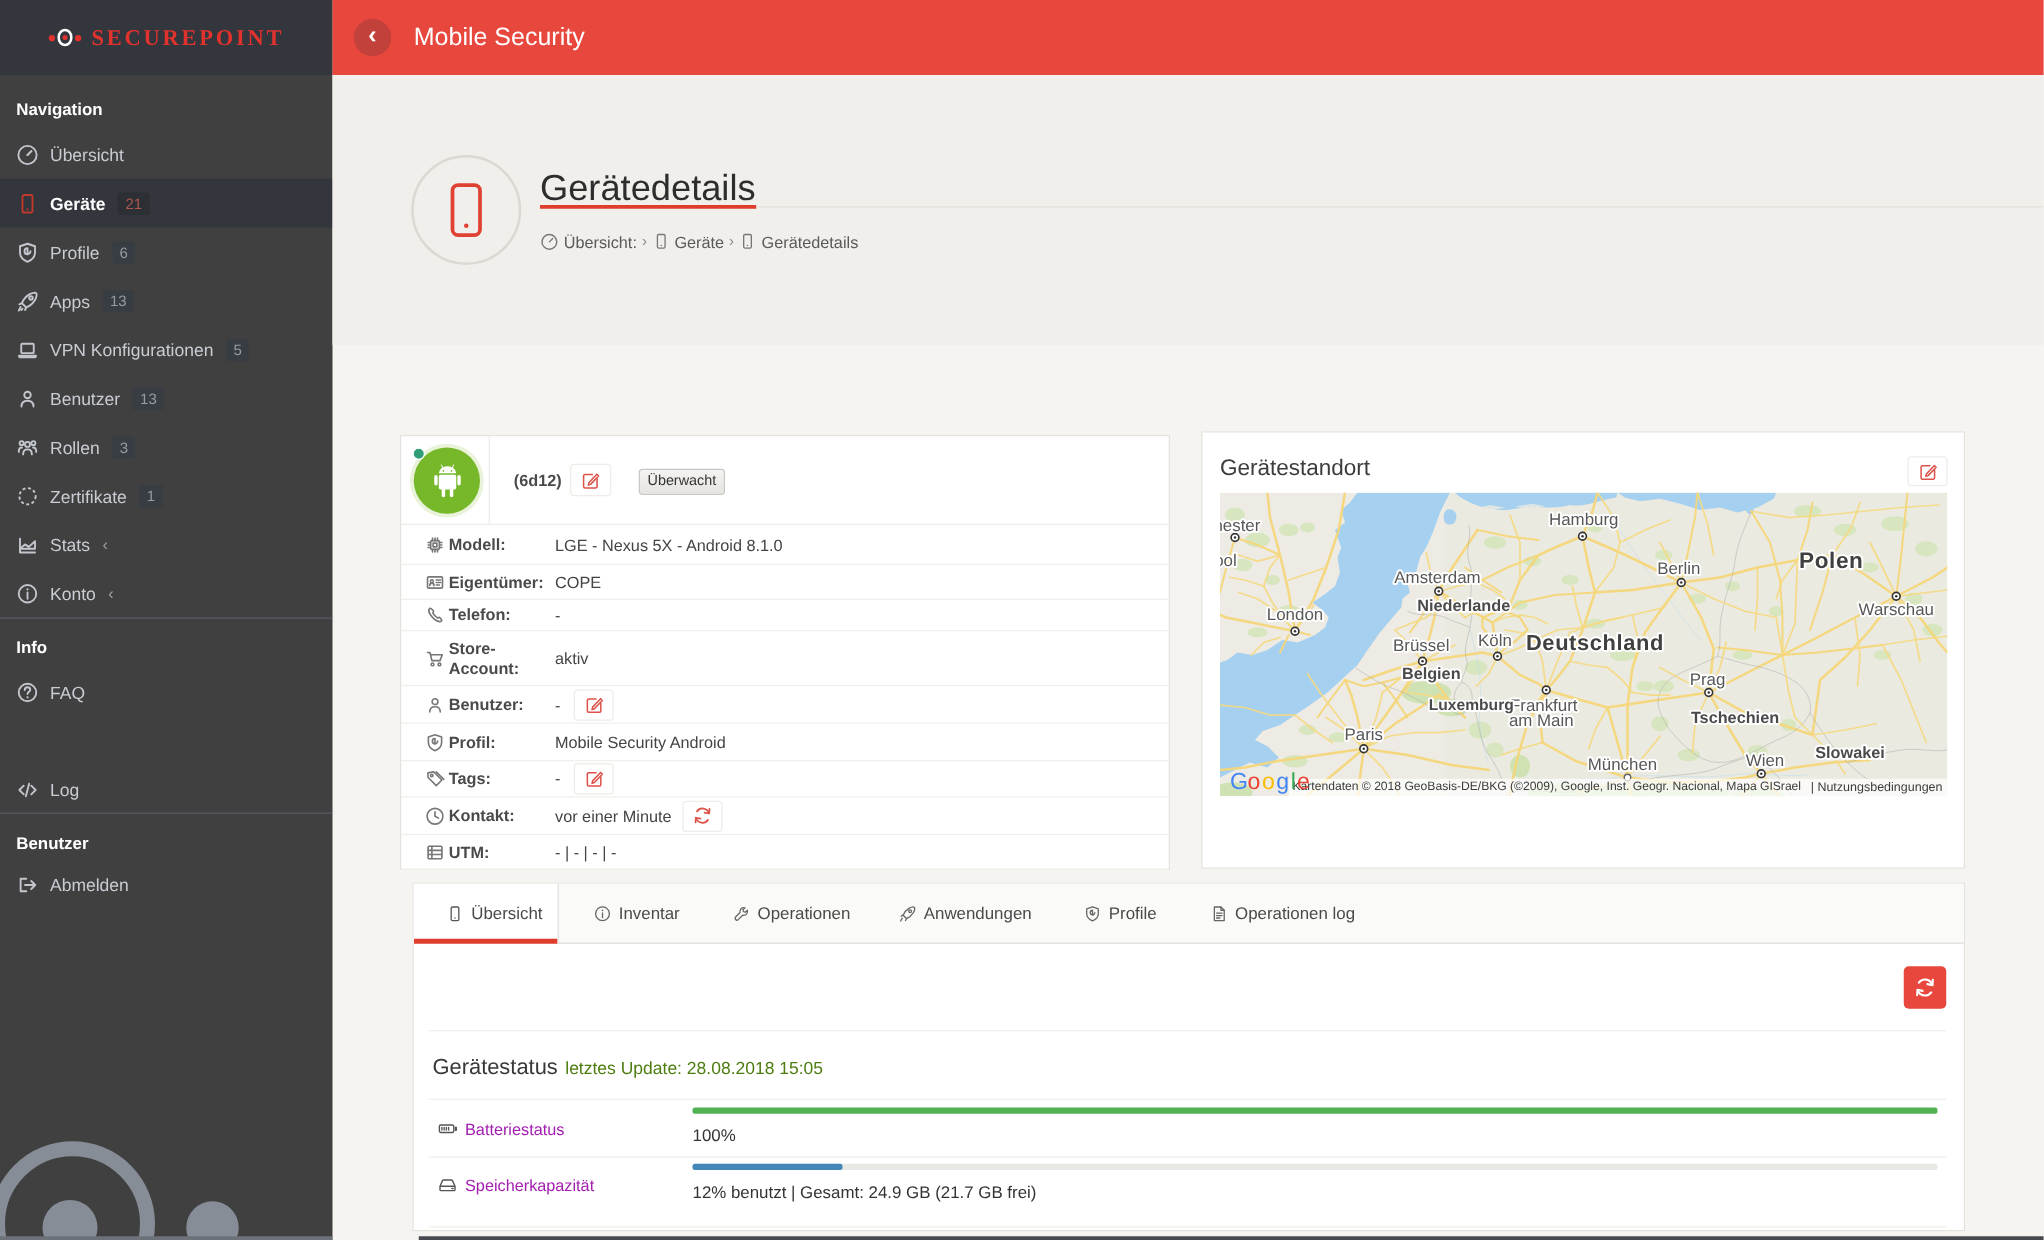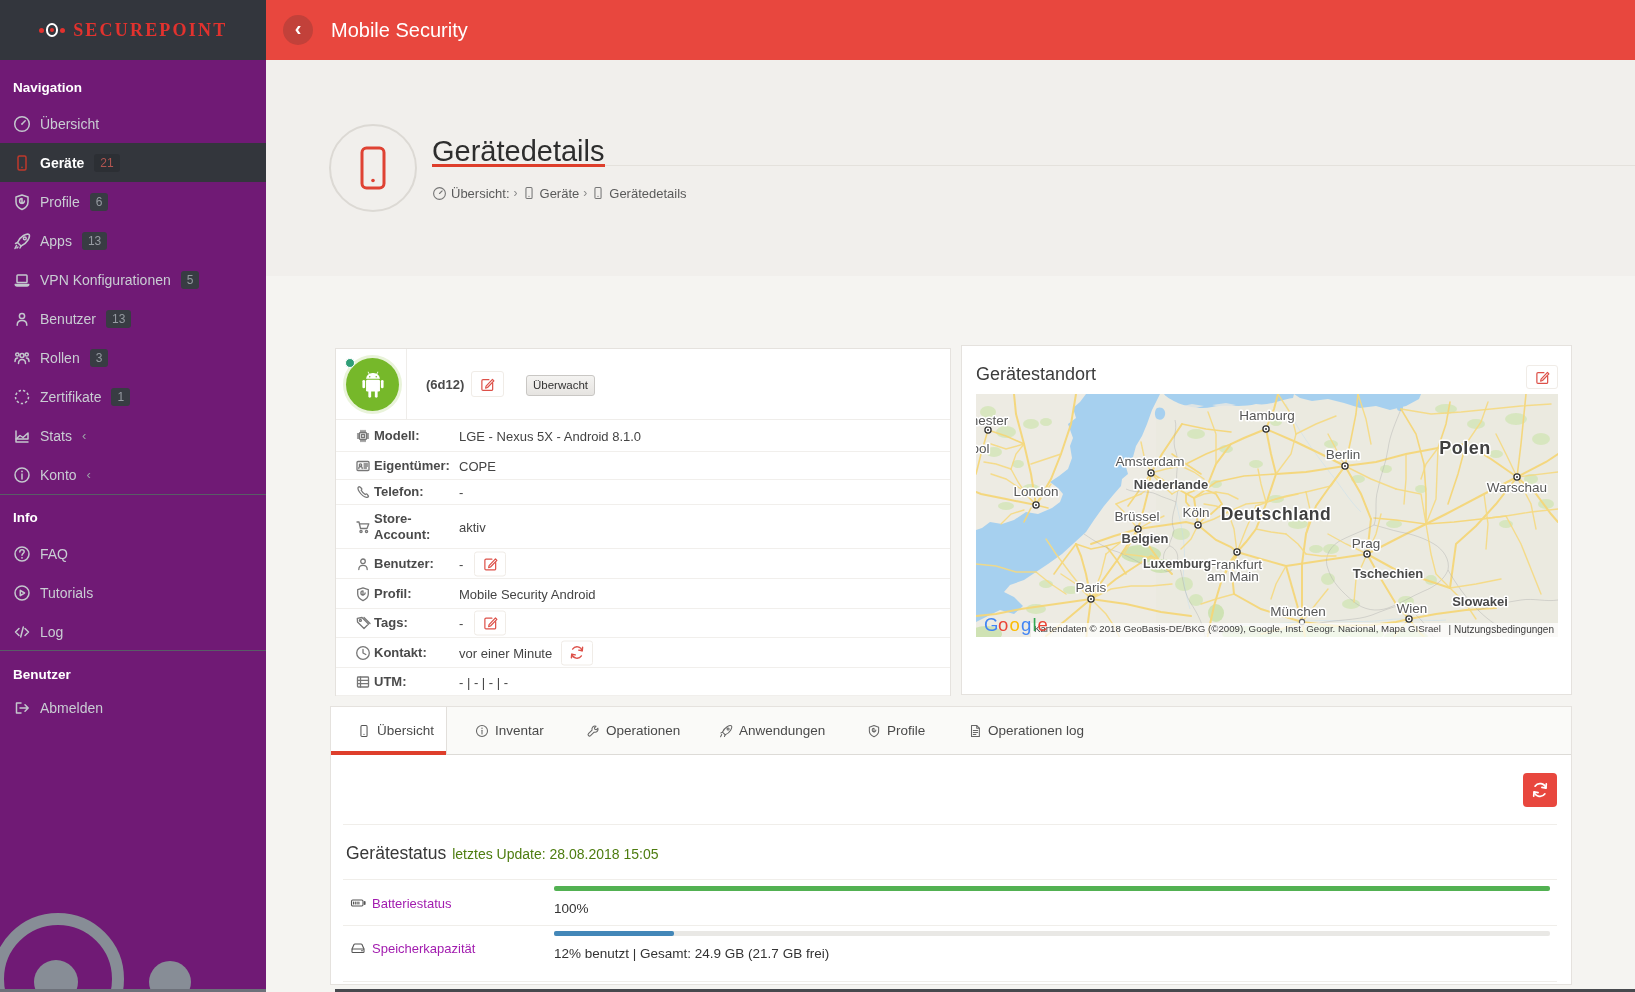--- a/index.html
+++ b/index.html
@@ -1,20 +1,20 @@
 <!DOCTYPE html>
 <html lang="de"><head>
 <meta charset="utf-8">
 <title>Mobile Security</title>
 <style>
 *{margin:0;padding:0;box-sizing:border-box;}
 html,body{width:1635px;height:992px;overflow:hidden;font-family:"Liberation Sans",sans-serif;background:#f5f4f1;}
 #app{position:relative;width:1635px;height:992px;}
 
-#sidebar{position:absolute;left:0;top:0;width:266px;height:992px;background:#701a75;overflow:hidden;}
+#sidebar{position:absolute;left:0;top:0;width:266px;height:992px;background:#404040;overflow:hidden;}
 #logo{position:absolute;left:0;top:0;width:266px;height:60px;background:#33363d;display:flex;align-items:center;justify-content:center;}
 .lg-dot{width:5px;height:5px;border-radius:50%;background:#e2322e;display:inline-block;}
 .lg-o{width:12.5px;height:13.5px;border-radius:50%;border:2.6px solid #fff;margin:0 2px;display:inline-flex;align-items:center;justify-content:center;}
 .lg-o i{width:4px;height:4px;border-radius:50%;background:#e2322e;}
 .lg-txt{font-family:"Liberation Serif",serif;color:#e2322e;font-size:18px;letter-spacing:2.2px;margin-left:8px;font-weight:bold;}
 .navhdr{position:absolute;left:13px;color:#fff;font-size:13.5px;font-weight:bold;}
 .nav-item{position:absolute;left:0;width:266px;height:39px;display:flex;align-items:center;color:#c9cdd3;font-size:14px;}
 .nav-item svg{position:absolute;left:13px;width:18px;height:18px;}
 .nav-item .lbl{margin-left:40px;}
 .nav-item.active{background:#33363c;color:#fff;font-weight:bold;}
@@ -33,21 +33,21 @@
 #pagehead{position:absolute;left:266px;top:60px;width:1369px;height:216px;background:#f1efec;}
 #hcircle{position:absolute;left:63px;top:64px;width:88px;height:88px;border-radius:50%;border:2px solid #dcd9d4;display:flex;align-items:center;justify-content:center;}
 #htitle{position:absolute;left:166px;top:75px;font-size:29px;color:#2d2d2d;}
 #hunder{position:absolute;left:166px;top:104px;width:173px;height:3px;background:#de3e2b;}
 #hline{position:absolute;left:339px;top:105px;width:1030px;height:1px;background:#e4e1dc;}
 #crumbs{position:absolute;left:166px;top:125px;height:16px;display:flex;align-items:center;font-size:13px;color:#5a5a5a;}
 #crumbs svg{margin-right:4px;}
 #crumbs .sep{margin:0 4px;color:#8a8a8a;font-size:12px;}
 
 .card{position:absolute;background:#fff;border:1px solid #e5e2de;}
-#infocard{left:335px;top:348px;width:616px;height:348px;}
+#infocard{left:320px;top:348px;width:616px;height:348px;}
 #mapcard{left:961px;top:345px;width:611px;height:350px;}
 #tabcard{left:330px;top:706px;width:1242px;height:279px;}
 
 #ictop{position:absolute;left:0;top:0;width:614px;height:71px;border-bottom:1px solid #efedea;}
 #iccell{position:absolute;left:0;top:0;width:71px;height:71px;border-right:1px solid #efedea;}
 #gcircle{position:absolute;left:10px;top:9px;width:53px;height:53px;border-radius:50%;background:#76b82a;box-shadow:0 0 0 3px #e9f3da;display:flex;align-items:center;justify-content:center;}
 #gdot{position:absolute;left:9px;top:9px;width:10px;height:10px;border-radius:50%;background:#2f9e77;border:1px solid #fff;}
 .irow{position:absolute;left:0;width:614px;border-bottom:1px solid #f1efec;}
 .irow > svg{position:absolute;left:19px;top:50%;margin-top:-8px;}
 .irow .rl{position:absolute;left:38px;top:50%;transform:translateY(-50%);font-weight:bold;font-size:13px;color:#4a4a4a;line-height:16px;}
@@ -180,27 +180,20 @@
       </div>
 <div class="navdiv" style="top:494px;"></div>
 <div class="navhdr" style="top:510px;">Info</div>
 <div class="nav-item" style="top:534px;">
         <svg viewBox="0 0 18 18">
           <circle cx="9" cy="9" r="7" stroke="#c3c7cd" stroke-width="1.5" fill="none" stroke-linecap="round" stroke-linejoin="round"></circle>
           <path d="M6.8 7 C6.8 5.6 7.8 4.8 9 4.8 C10.3 4.8 11.2 5.6 11.2 6.8 C11.2 8.4 9 8.4 9 10.2" stroke="#c3c7cd" stroke-width="1.5" fill="none" stroke-linecap="round" stroke-linejoin="round"></path>
           <circle cx="9" cy="12.8" r="0.9" fill="#c3c7cd" stroke="none"></circle>
         </svg>
         <span class="lbl">FAQ</span>
-      </div>
-<div class="nav-item" style="top:573px;">
-        <svg viewBox="0 0 18 18">
-          <circle cx="9" cy="9" r="7" stroke="#c3c7cd" stroke-width="1.5" fill="none" stroke-linecap="round" stroke-linejoin="round"></circle>
-          <path d="M7.3 6.3 L11.5 9 L7.3 11.7 Z" stroke="#c3c7cd" stroke-width="1.5" fill="none" stroke-linecap="round" stroke-linejoin="round"></path>
-        </svg>
-        <span class="lbl">Tutorials</span>
       </div>
 <div class="nav-item" style="top:612px;">
         <svg viewBox="0 0 18 18">
           <path d="M6 5.5 L2.5 9 L6 12.5 M12 5.5 L15.5 9 L12 12.5 M10.3 4 L7.7 14" stroke="#c3c7cd" stroke-width="1.5" fill="none" stroke-linecap="round" stroke-linejoin="round"></path>
         </svg>
         <span class="lbl">Log</span>
       </div>
 <div class="navdiv" style="top:650px;"></div>
 <div class="navhdr" style="top:667px;">Benutzer</div>
 <div class="nav-item" style="top:688px;">

